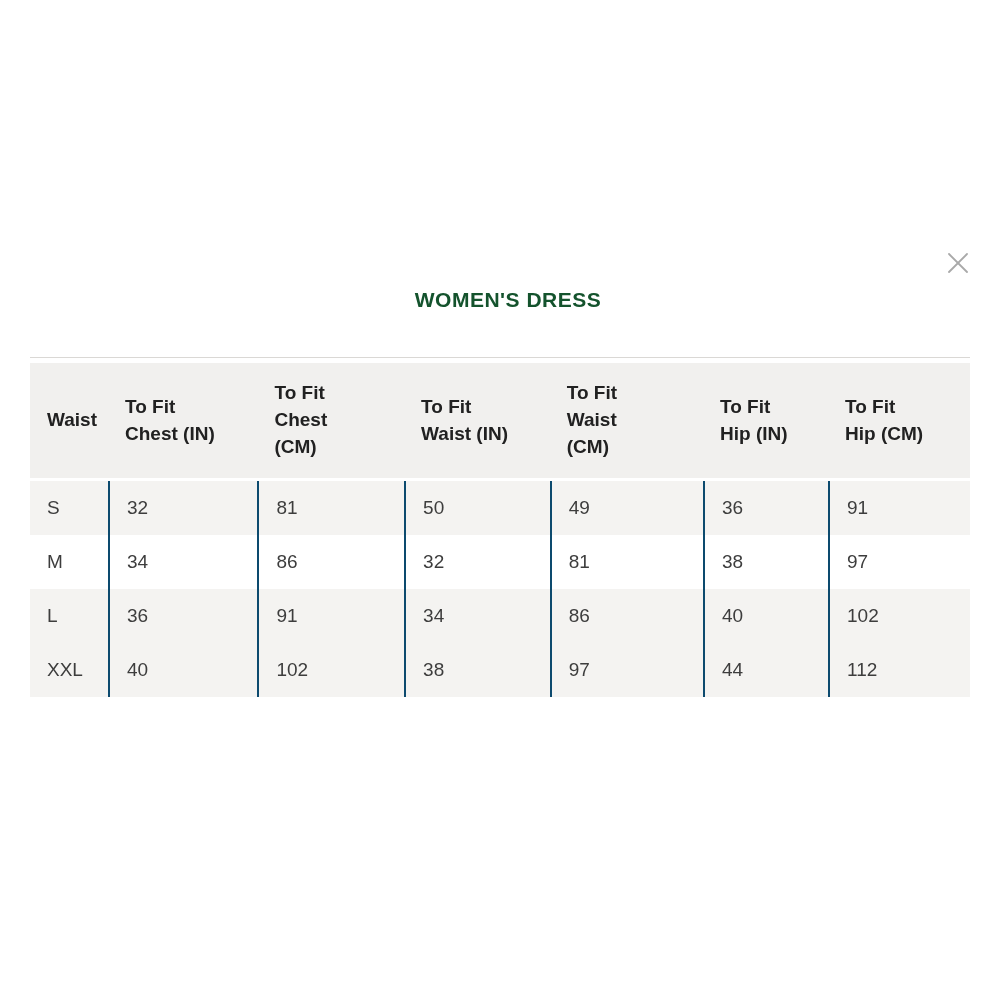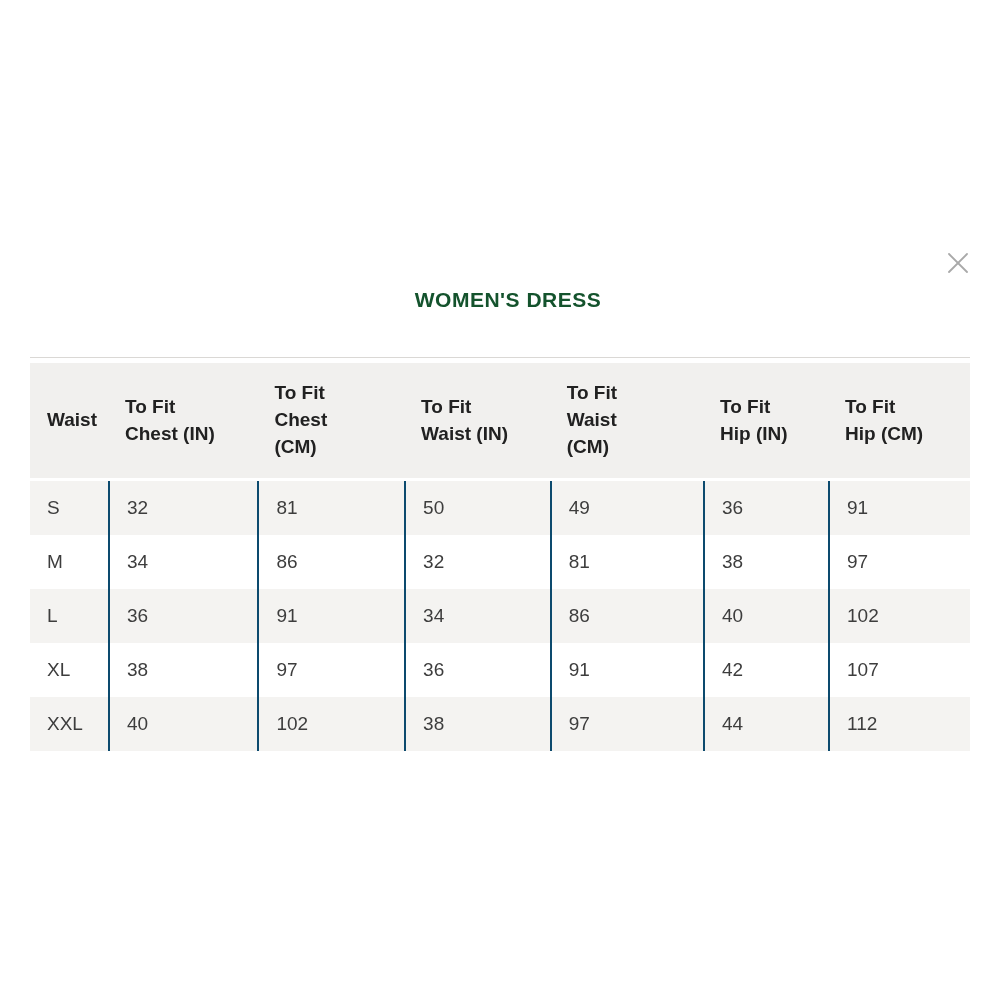--- a/index.html
+++ b/index.html
@@ -151,29 +151,20 @@
           </tr>
           <tr class="alt">
             <td>L</td>
             <td>36</td>
             <td>91</td>
             <td>34</td>
             <td>86</td>
             <td>40</td>
             <td>102</td>
           </tr>
-          <tr>
-            <td>XL</td>
-            <td>38</td>
-            <td>97</td>
-            <td>36</td>
-            <td>91</td>
-            <td>42</td>
-            <td>107</td>
-          </tr>
           <tr class="alt">
             <td>XXL</td>
             <td>40</td>
             <td>102</td>
             <td>38</td>
             <td>97</td>
             <td>44</td>
             <td>112</td>
           </tr>
         </tbody>

